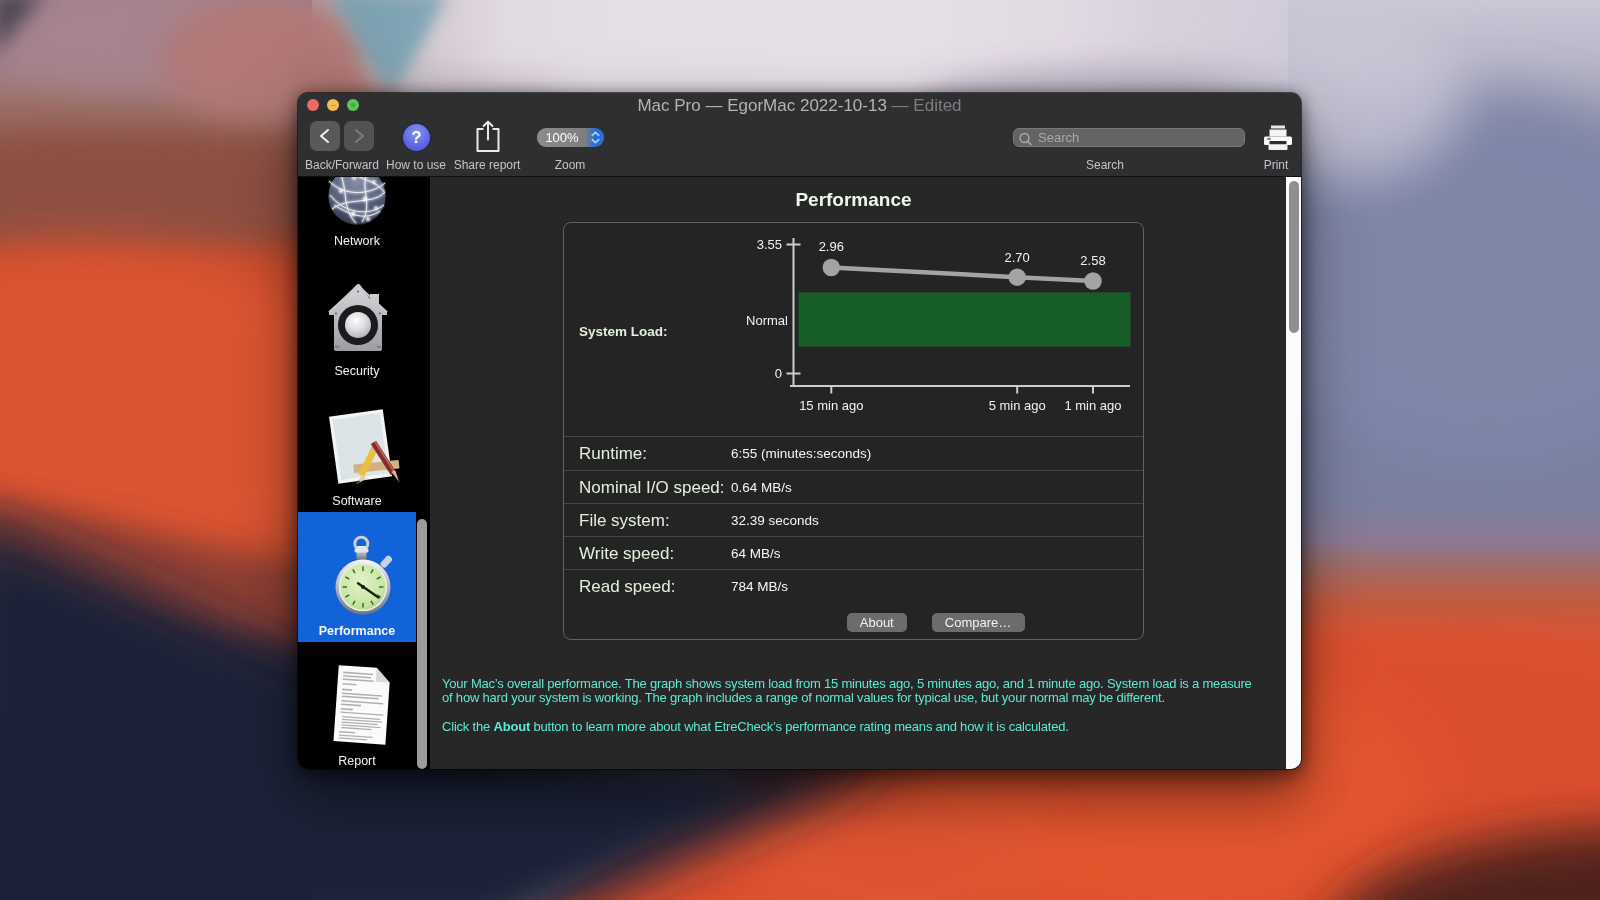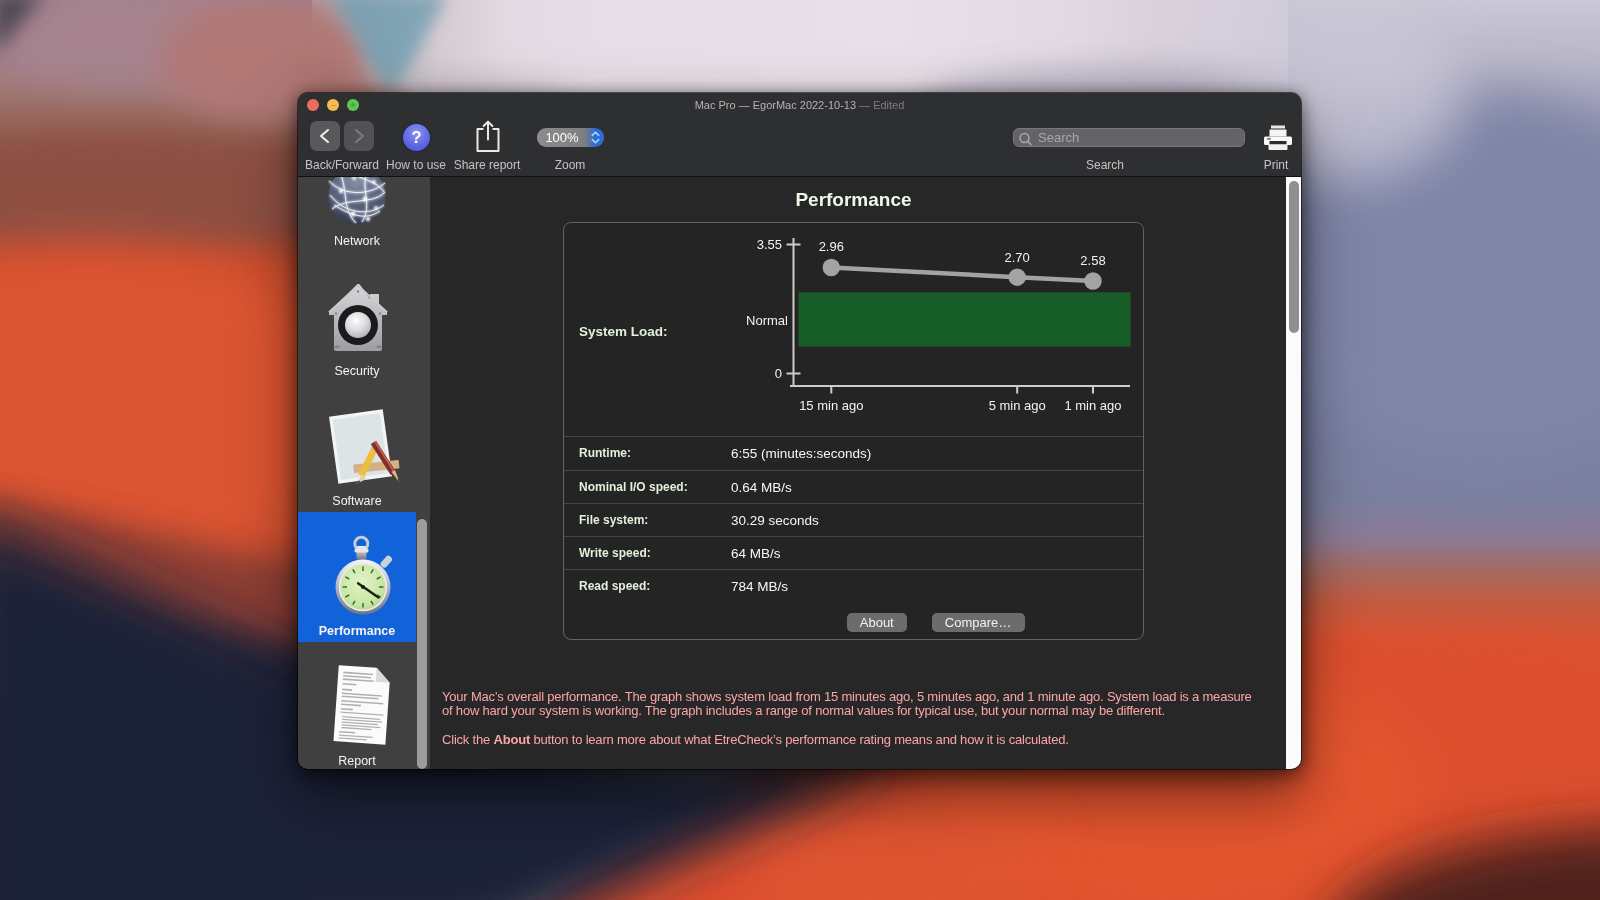--- a/index.html
+++ b/index.html
@@ -7,58 +7,58 @@
 *{box-sizing:border-box}
 .abs{position:absolute}
 #wall{position:absolute;left:0;top:0;width:1600px;height:900px;overflow:hidden}
 #win{position:absolute;left:298px;top:93px;transform:translateZ(0);width:1003px;height:676px;border-radius:10px;
   background:#272728;box-shadow:0 1px 0 rgba(255,255,255,.14) inset,0 0 0 1px rgba(0,0,0,.55),
   0 25px 60px rgba(0,0,0,.5),0 8px 22px rgba(0,0,0,.4),0 0 16px rgba(0,0,0,.3);overflow:hidden}
 #tbar{position:absolute;left:0;top:0;width:1003px;height:84px;background:#2e2f31;
   border-bottom:1.5px solid #0f0f10}
 .tl{position:absolute;top:6px;width:12px;height:12px;border-radius:50%}
 #title{position:absolute;left:0;top:0;width:1003px;height:24px;text-align:center;
-  font-size:11px;line-height:25px;color:#b4b4b6}
+  font-size:17px;line-height:25px;color:#b4b4b6}
 #title .dim{color:#7e7e80}
 .tbtn{position:absolute;top:28px;width:30px;height:30px;background:#59595b;border-radius:7px}
 .tlabel{position:absolute;top:64px;height:16px;font-size:12px;line-height:16px;color:#c4c4c6;
   text-align:center;transform:translateX(-50%);white-space:nowrap}
 #helpbtn{position:absolute;left:105px;top:31px;width:27px;height:27px;border-radius:50%;
   background:radial-gradient(circle at 50% 32%,#8a93f0,#5d66e2 60%,#4850d4);
   box-shadow:0 0 0 1.5px rgba(30,30,80,.45);color:#fff;font-size:17px;font-weight:bold;
   text-align:center;line-height:27px}
 #zoomctl{position:absolute;left:239px;top:35px;width:67px;height:19px;border-radius:9px;
   background:linear-gradient(90deg,#8c8c8e 0px,#7e7e80 48px,#2a69da 59px,#2e6edd 67px);overflow:hidden}
 #zoomctl .val{position:absolute;left:0;top:0;width:50px;height:19px;text-align:center;
   font-size:13px;line-height:19.5px;color:#fff}
 #zoomctl .step{position:absolute;right:0;top:0;width:17px;height:19px}
 #searchf{position:absolute;left:715px;top:35px;width:232px;height:19px;border-radius:6px;
   background:#646467;border:1px solid #78787b;color:#a8a8aa;font-size:13px;line-height:17px;
   padding-left:24px}
-#sidebar{position:absolute;left:0;top:84px;width:132px;height:592px;background:#404040;overflow:hidden}
+#sidebar{position:absolute;left:0;top:84px;width:132px;height:592px;background:#000000;overflow:hidden}
 .sblabel{position:absolute;left:0;width:118px;text-align:center;font-size:12.5px;color:#f4f4f4;
   transform:translateY(-50%)}
 #sbsel{position:absolute;left:0;top:335px;width:118px;height:130px;background:#1263da}
 #sbthumb{position:absolute;left:119px;top:342px;width:10px;height:250px;border-radius:5px;
   background:#9c9c9e}
 #content{position:absolute;left:132px;top:84px;width:871px;height:592px;background:#272728}
 #vscroll{position:absolute;left:988px;top:84px;width:15px;height:592px;background:#fbfbfb}
 #vthumb{position:absolute;left:990.5px;top:88px;width:10px;height:152px;border-radius:5px;
   background:#8f8f91}
 #heading{position:absolute;left:133px;top:96px;width:845px;text-align:center;font-size:19px;
   font-weight:bold;color:#ecf8e8}
 #panel{position:absolute;left:265px;top:129px;width:581px;height:418px;border-radius:8px;
   border:1px solid #626263;background:#242425}
 .prow{position:absolute;left:0;width:579px;border-top:1px solid #454546}
-.prow .lbl{position:absolute;left:15px;font-weight:bold;font-size:12px;color:#e3f0dd}
+.prow .lbl{position:absolute;left:15px;font-weight:normal;font-size:17px;color:#e3f0dd}
 .prow .val{position:absolute;left:167px;font-size:13.5px;color:#f6f6f6}
 .pbtn{position:absolute;background:#6c6c6e;border-radius:5px;font-size:13px;color:#f2f2f2;
   text-align:center}
-#desc{position:absolute;left:144px;top:597px;width:816px;font-size:13px;letter-spacing:-0.2px;line-height:14.4px;
-  color:#fca5a5}
+#desc{position:absolute;left:144px;top:584px;width:816px;font-size:13px;letter-spacing:-0.2px;line-height:14.4px;
+  color:#5eead4}
 #desc p{margin:0 0 14.6px 0}
 </style>
 </head>
 <body>
 <div id="wall">
 <svg width="1600" height="900" viewBox="0 0 1600 900">
   <defs>
     <filter id="b8" x="-40%" y="-40%" width="180%" height="180%">
           <feGaussianBlur stdDeviation="8"></feGaussianBlur>
         </filter>
@@ -388,21 +388,21 @@
     <div class="prow" style="top:213px;height:33.6px">
         <span class="lbl" style="line-height:33.6px">Runtime:</span>
         <span class="val" style="line-height:33.6px">6:55 (minutes:seconds)</span>
       </div>
     <div class="prow" style="top:246.6px;height:33px">
         <span class="lbl" style="line-height:33px">Nominal I/O speed:</span>
         <span class="val" style="line-height:33px">0.64 MB/s</span>
       </div>
     <div class="prow" style="top:279.6px;height:33.5px">
         <span class="lbl" style="line-height:33.5px">File system:</span>
-        <span class="val" style="line-height:33.5px">30.29 seconds</span>
+        <span class="val" style="line-height:33.5px">32.39 seconds</span>
       </div>
     <div class="prow" style="top:313.1px;height:33px">
         <span class="lbl" style="line-height:33px">Write speed:</span>
         <span class="val" style="line-height:33px">64 MB/s</span>
       </div>
     <div class="prow" style="top:346.1px;height:33.2px">
         <span class="lbl" style="line-height:33.2px">Read speed:</span>
         <span class="val" style="line-height:33.2px">784 MB/s</span>
       </div>
     <div class="pbtn" style="left:282.5px;top:390px;width:60.5px;height:19px;line-height:19px">About</div>

